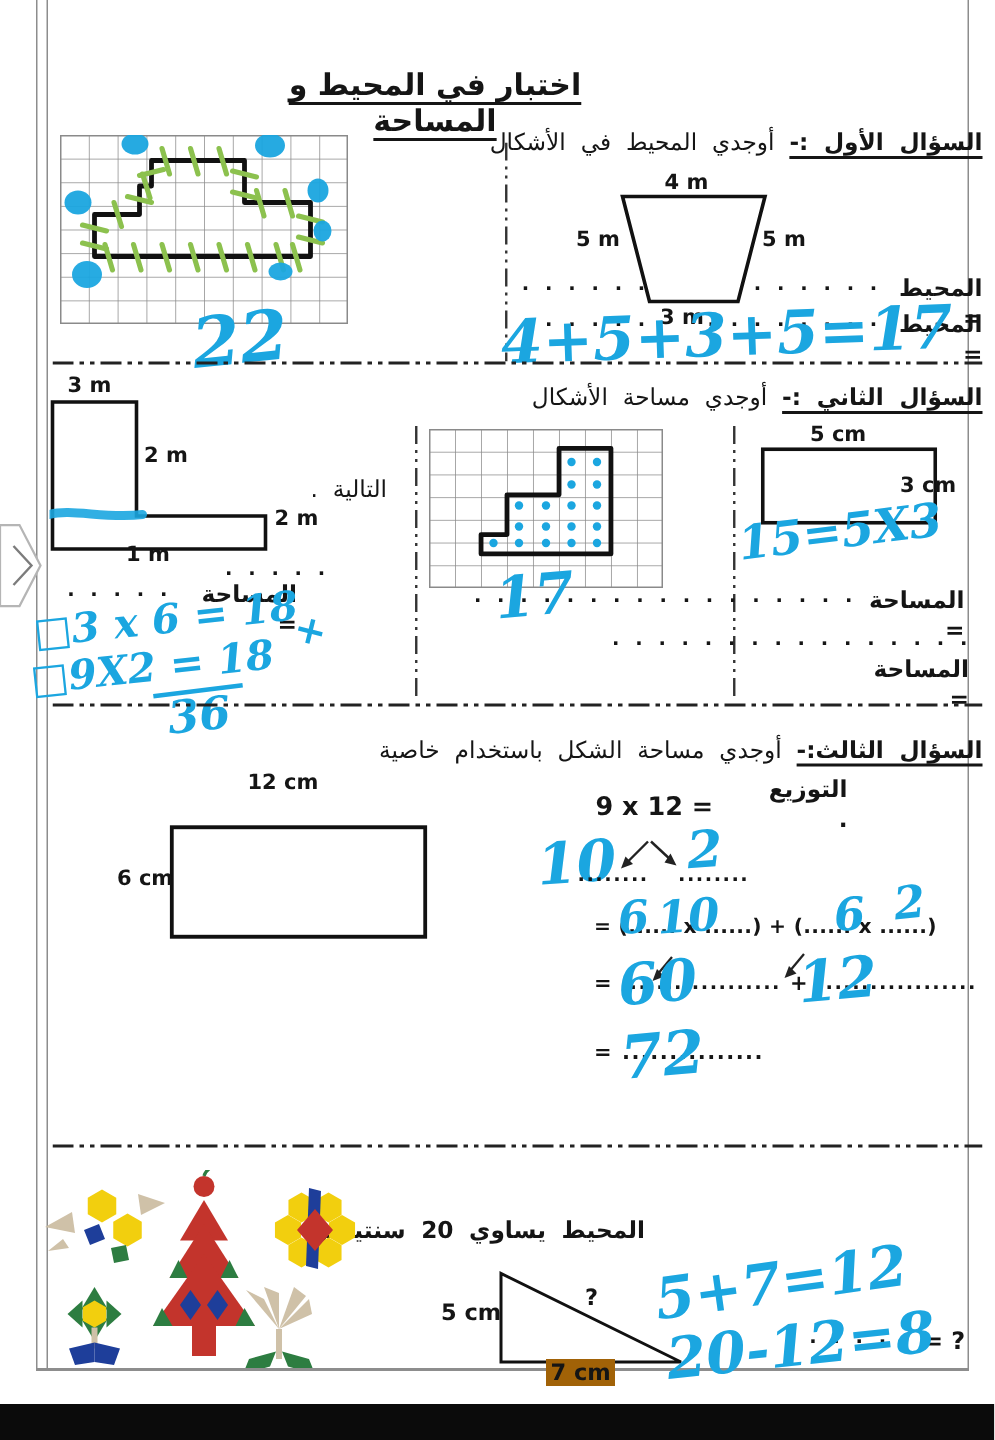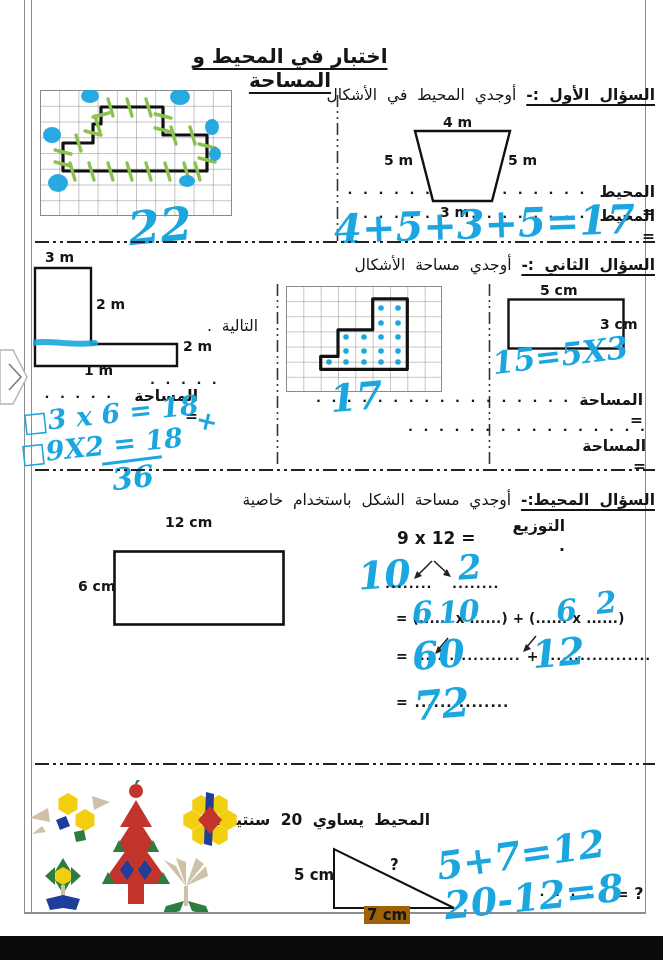--- a/index.html
+++ b/index.html
@@ -193,21 +193,21 @@
   <div class="abs hw" style="left:492px;top:340px;font-size:31px;transform:rotate(-7deg);">15=5X3</div>
 
   <div class="abs dots" style="left:408px;top:419px;width:236px;">. . . . . . . . . . . . . . . . . . . .</div>
   <div class="abs ar b" style="left:560px;top:436px;width:86px;text-align:right;">المساحة =</div>
 
   <svg class="abs" style="left:35px;top:468px;" width="620" height="4">
     <line x1="0" y1="2" x2="620" y2="2" stroke="#222" stroke-width="2" stroke-dasharray="14 4 3 4 3 4"></line>
   </svg>
 
   <div class="abs ar" style="left:145px;top:490px;width:510px;text-align:right;white-space:nowrap;">
-    <span class="lbl">السؤال المحيط:-</span>
+    <span class="lbl">السؤال الثالث:-</span>
     <span>أوجدي مساحة الشكل باستخدام خاصية</span>
   </div>
   <div class="abs ar" style="left:505px;top:516px;width:60px;text-align:right;font-weight:bold;">التوزيع .</div>
 
   <div class="abs dim" style="left:165px;top:514px;text-align:right;">12 cm</div>
   <svg class="abs" style="left:113px;top:550px;" width="172" height="76" viewBox="0 0 172 76">
     <rect x="1.5" y="1.5" width="169" height="73" fill="#ffffff" stroke="#111" stroke-width="2.6"></rect>
   </svg>
   <div class="abs dim" style="left:78px;top:578px;">6 cm</div>
 

